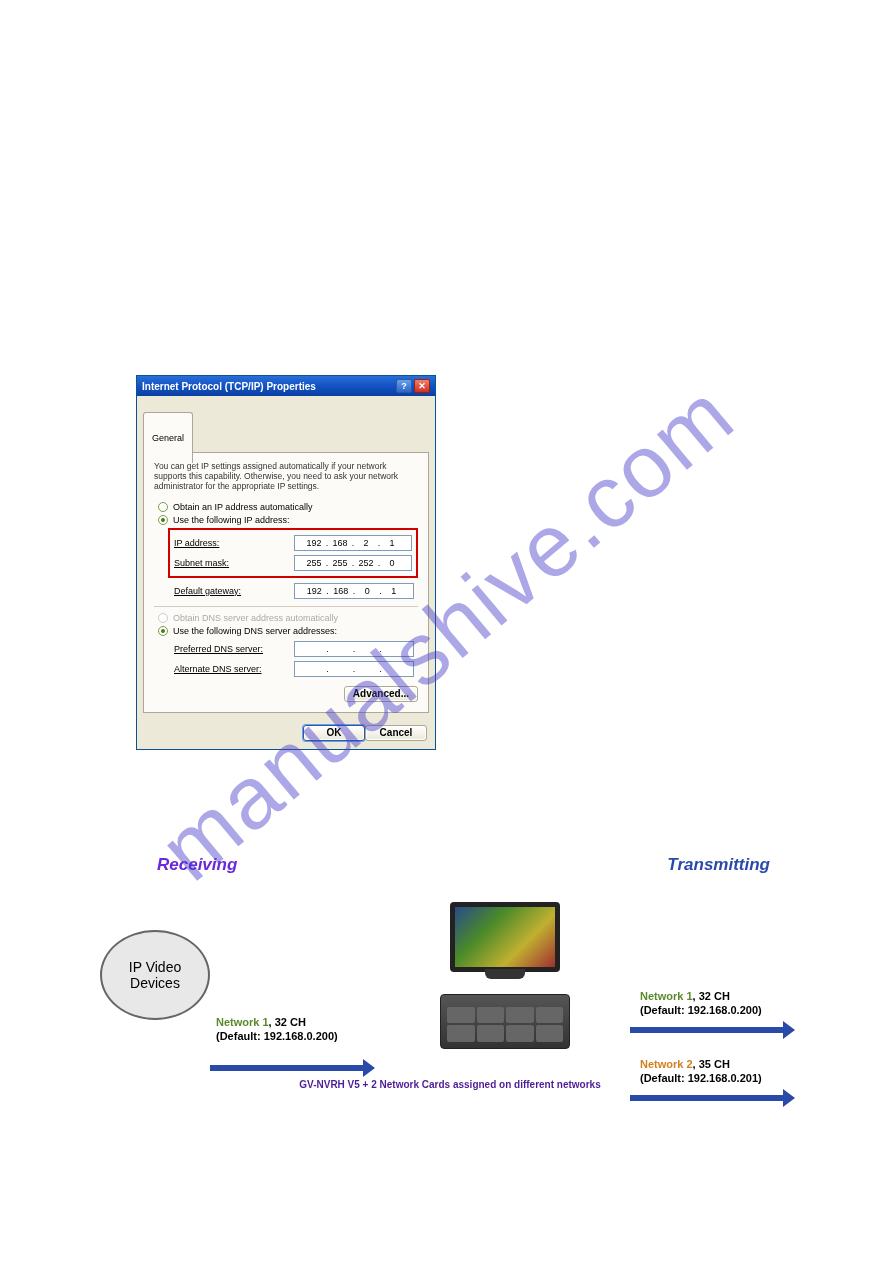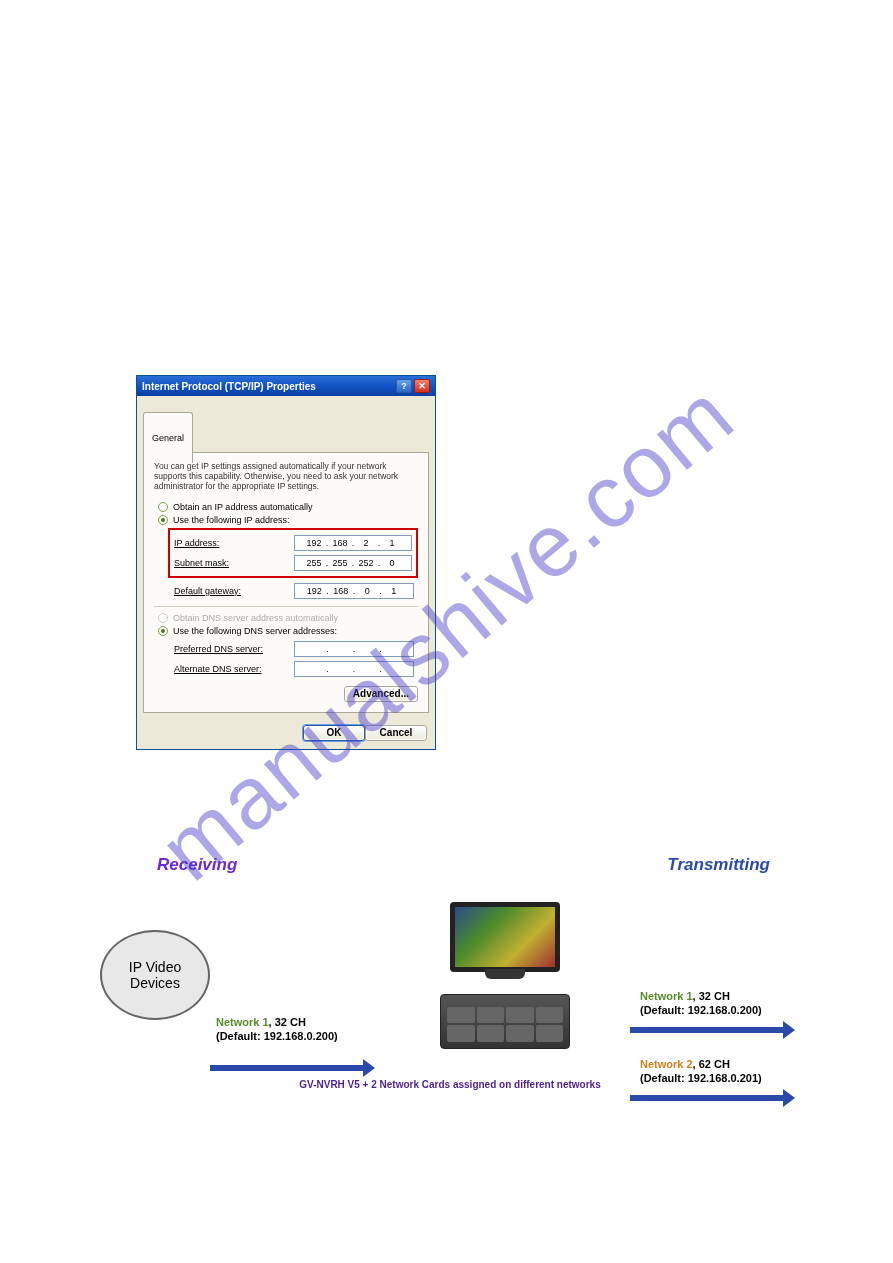--- a/index.html
+++ b/index.html
@@ -445,21 +445,21 @@
       </div>
     </div>
 
     <div class="arrow-zone-right">
       <div class="net-label" style="top:14px; left:10px;">
         <span class="n1">Network 1</span><b>, 32 CH</b><br>
         <b>(Default: 192.168.0.200)</b>
       </div>
       <div class="arrow" style="left:0; top:52px; width:155px;"></div>
       <div class="net-label" style="top:82px; left:10px;">
-        <span class="n2">Network 2</span><b>, 62 CH</b><br>
+        <span class="n2">Network 2</span><b>, 35 CH</b><br>
         <b>(Default: 192.168.0.201)</b>
       </div>
       <div class="arrow" style="left:0; top:120px; width:155px;"></div>
     </div>
 
   </div>
   <div class="caption">GV-NVRH V5 + 2 Network Cards assigned on different networks</div>
 </div>
 
 </body></html>

